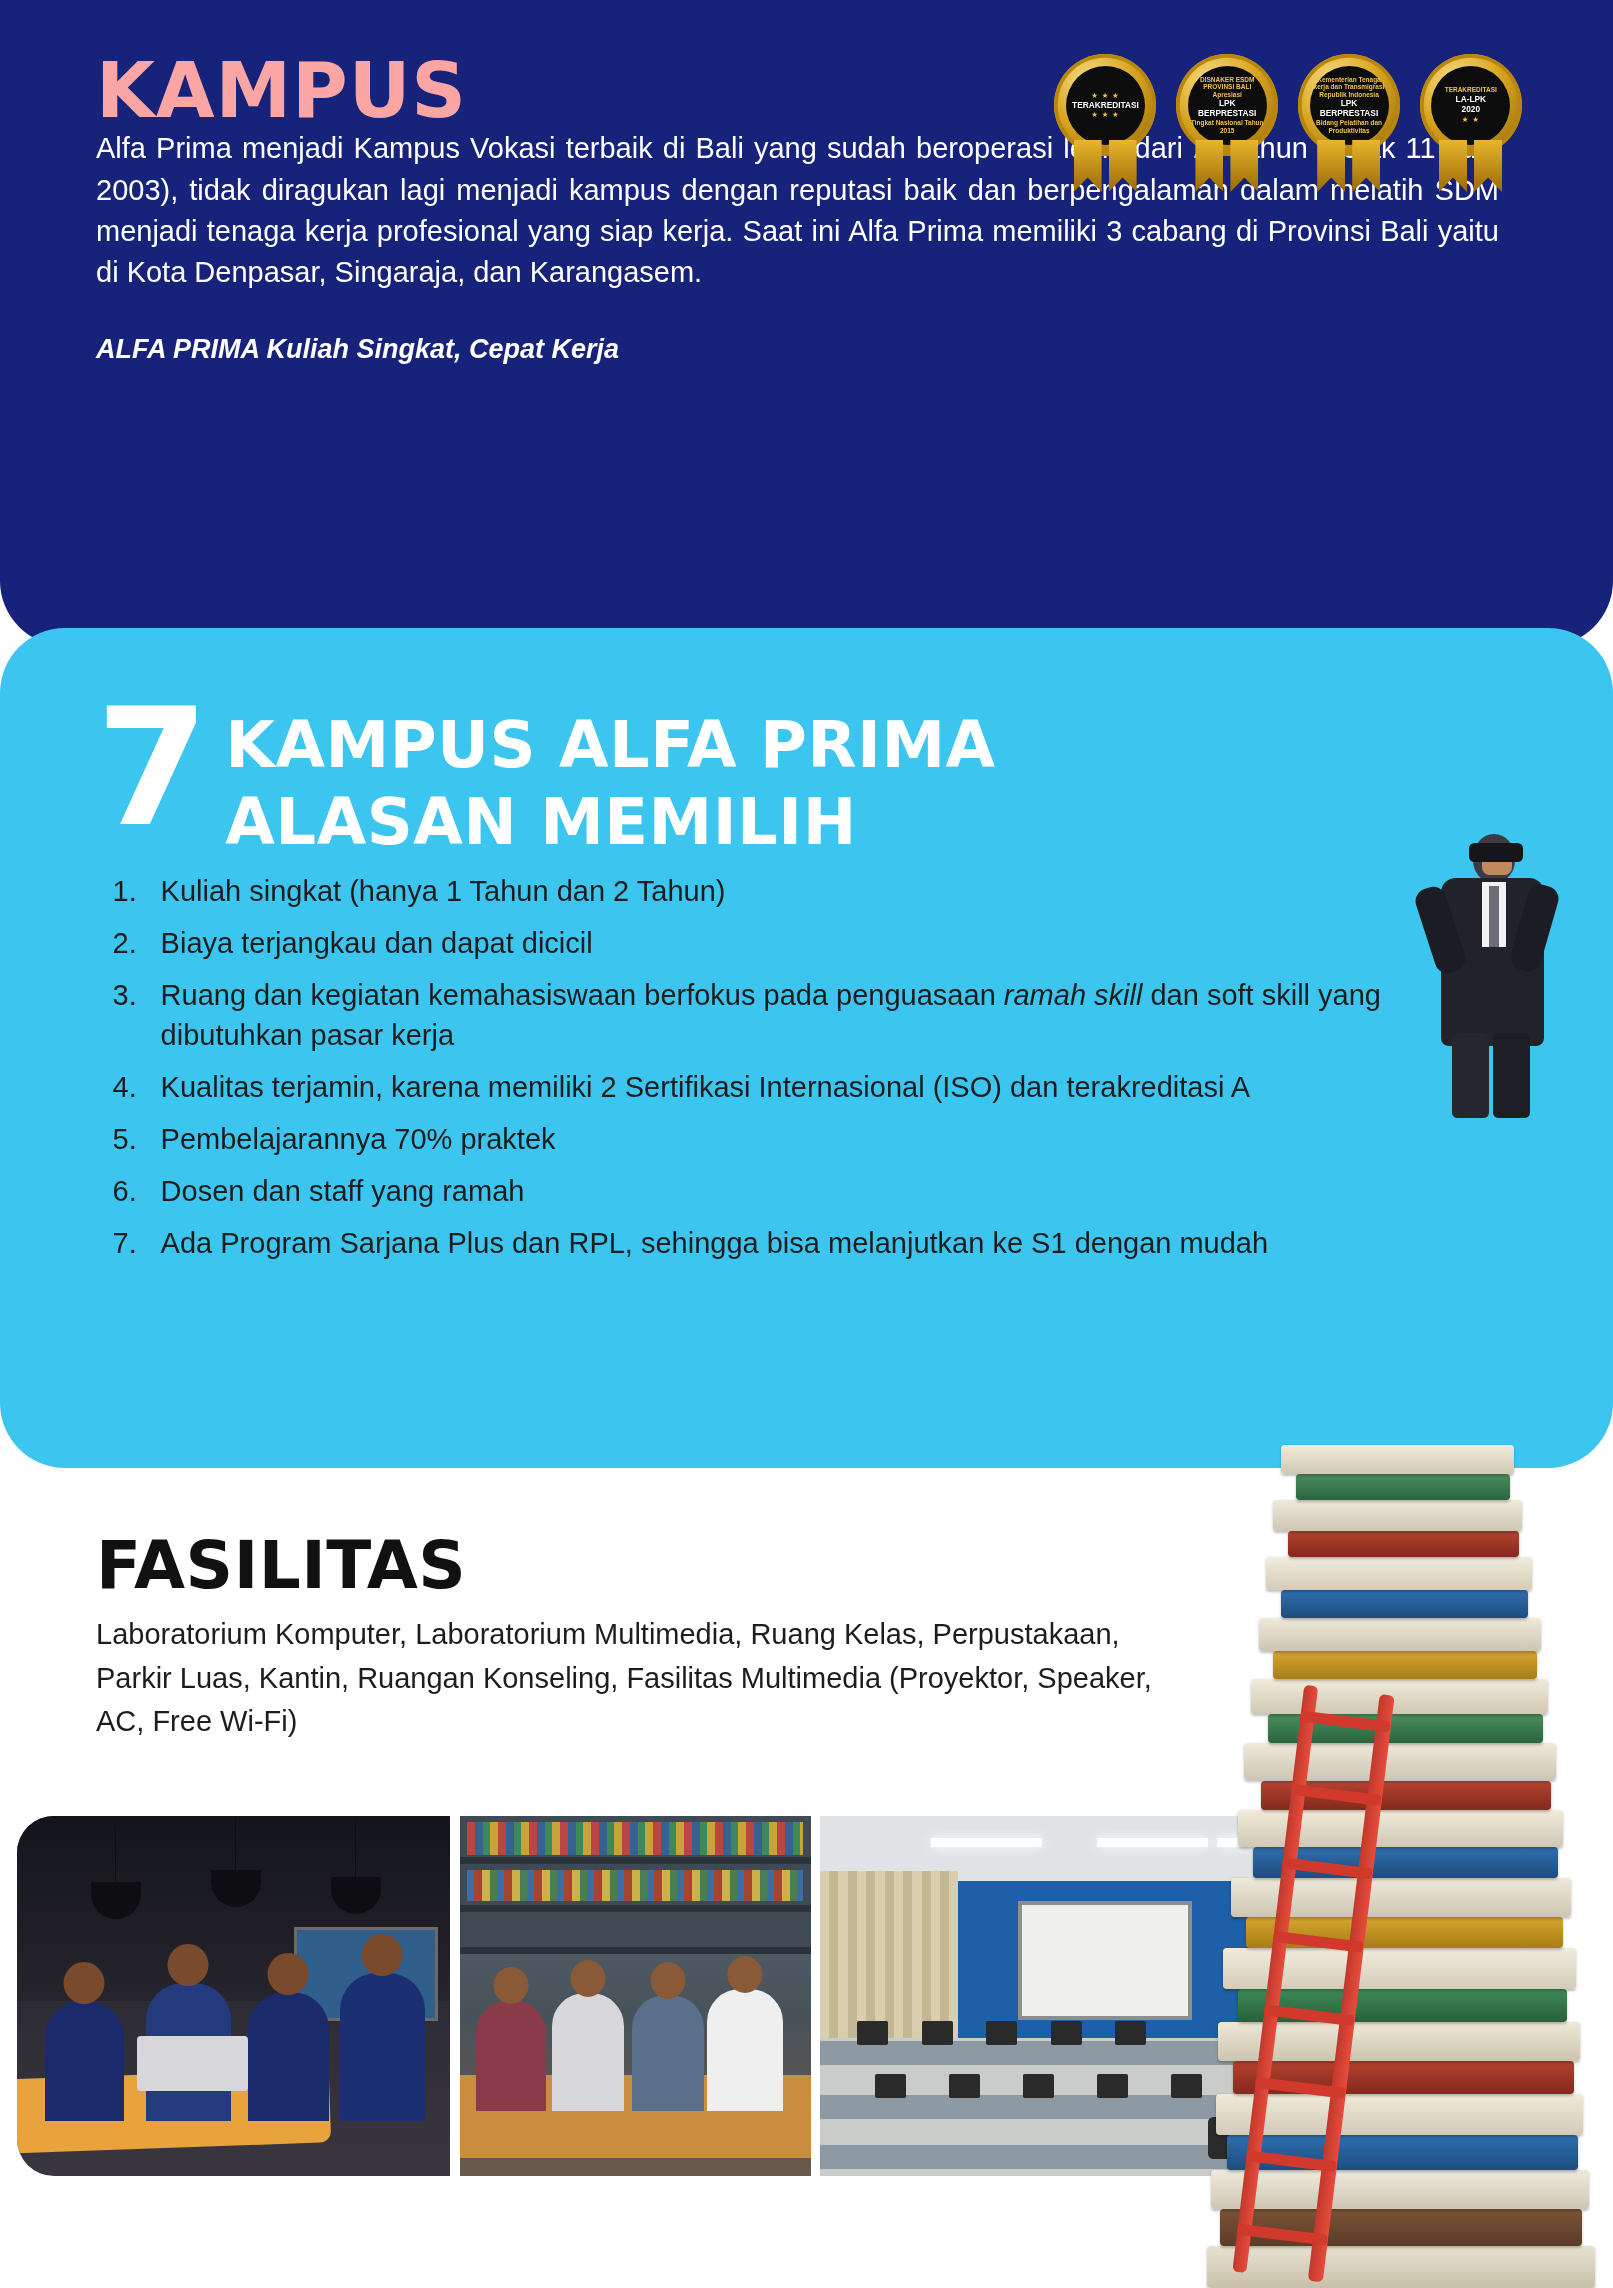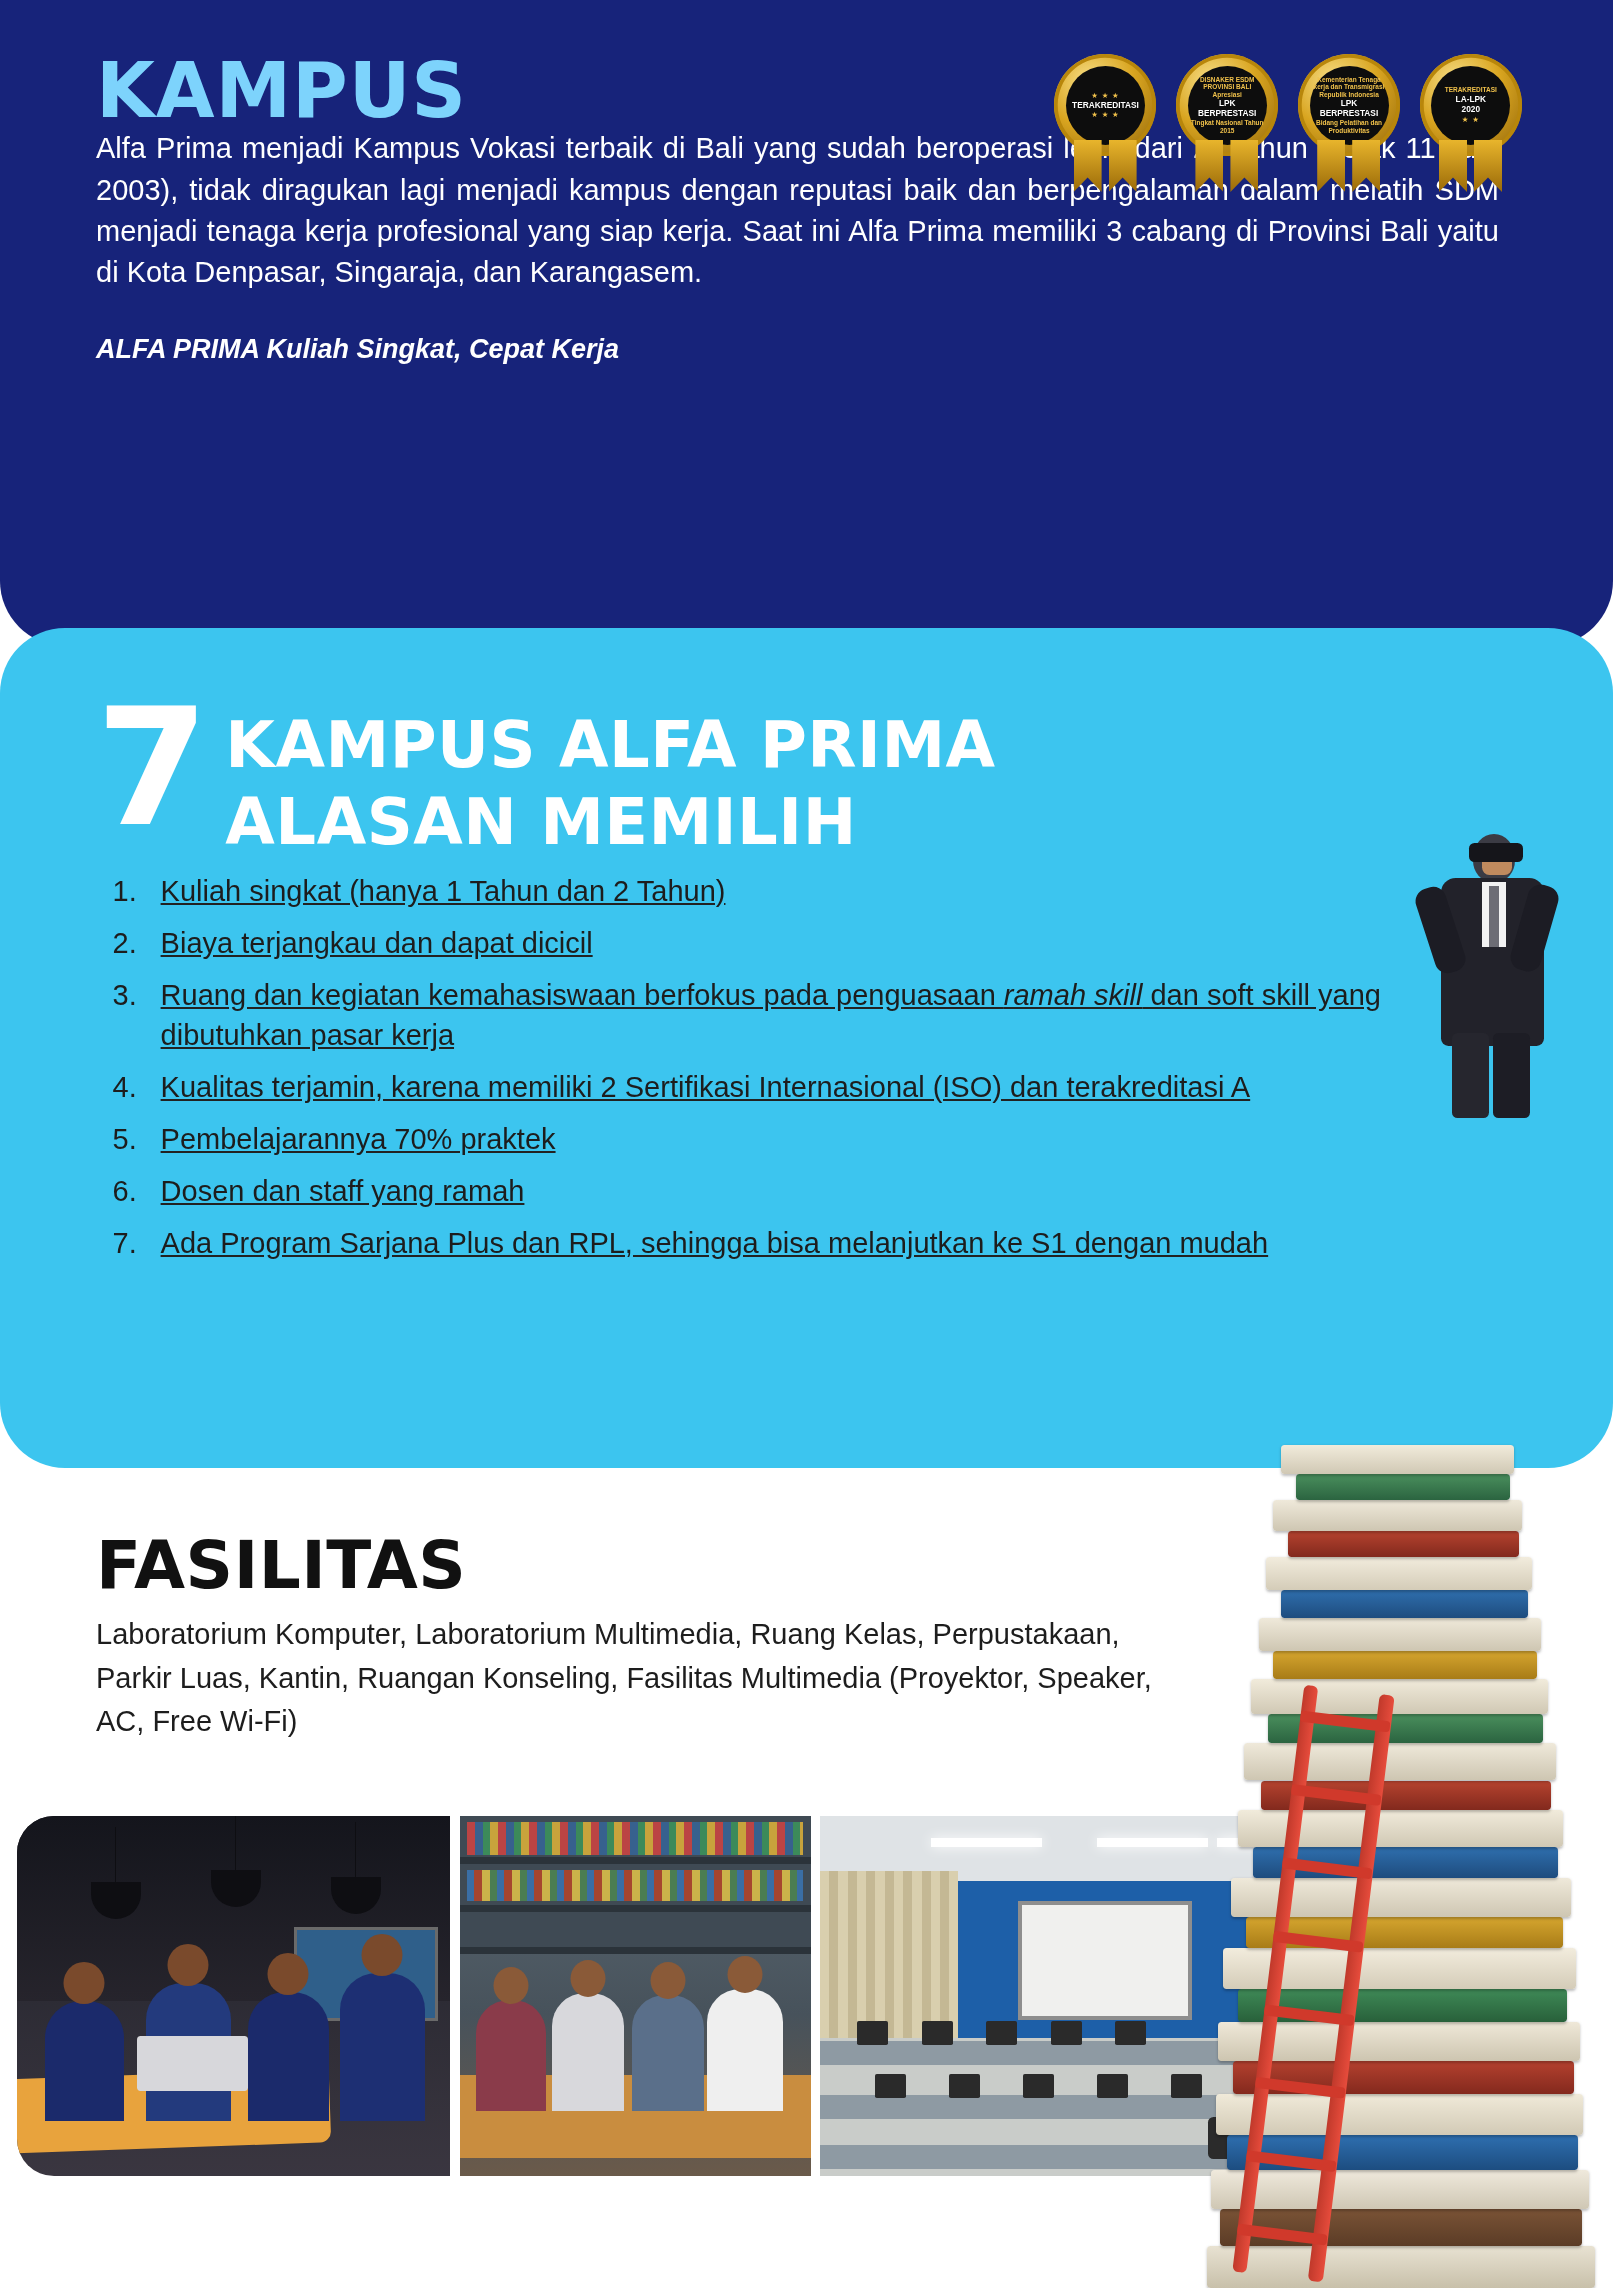--- a/index.html
+++ b/index.html
@@ -32,21 +32,21 @@
     position: absolute;
     left: 96px;
     top: 54px;
     width: 1440px;
   }
   .title-kampus {
     font-family: "DejaVu Sans", sans-serif;
     font-weight: bold;
     font-size: 76px;
     letter-spacing: 0.9px;
-    color: #7dd3fc;
+    color: #fca5a5;
     line-height: 0.98;
     margin: 0;
   }
   .title-alfa {
     font-family: "DejaVu Sans", sans-serif;
     font-weight: bold;
     font-size: 76px;
     letter-spacing: 0.9px;
     color: #f5a623;
     line-height: 1.02;
@@ -161,21 +161,20 @@
     color: #ffffff;
     letter-spacing: 0.5px;
     padding-top: 11px;
   }
   ol.reasons {
     margin: 14.8px 0 0 0;
     padding: 0 0 0 16.6px;
     list-style: none;
     counter-reset: r;
     width: 1329px;
-    text-decoration: underline;
   }
   ol.reasons li {
     counter-increment: r;
     position: relative;
     padding-left: 48px;
     font-size: 29px;
     line-height: 1.38;
     color: #1d1d1d;
     margin-bottom: 12px;
     font-family: "Liberation Sans", sans-serif;

